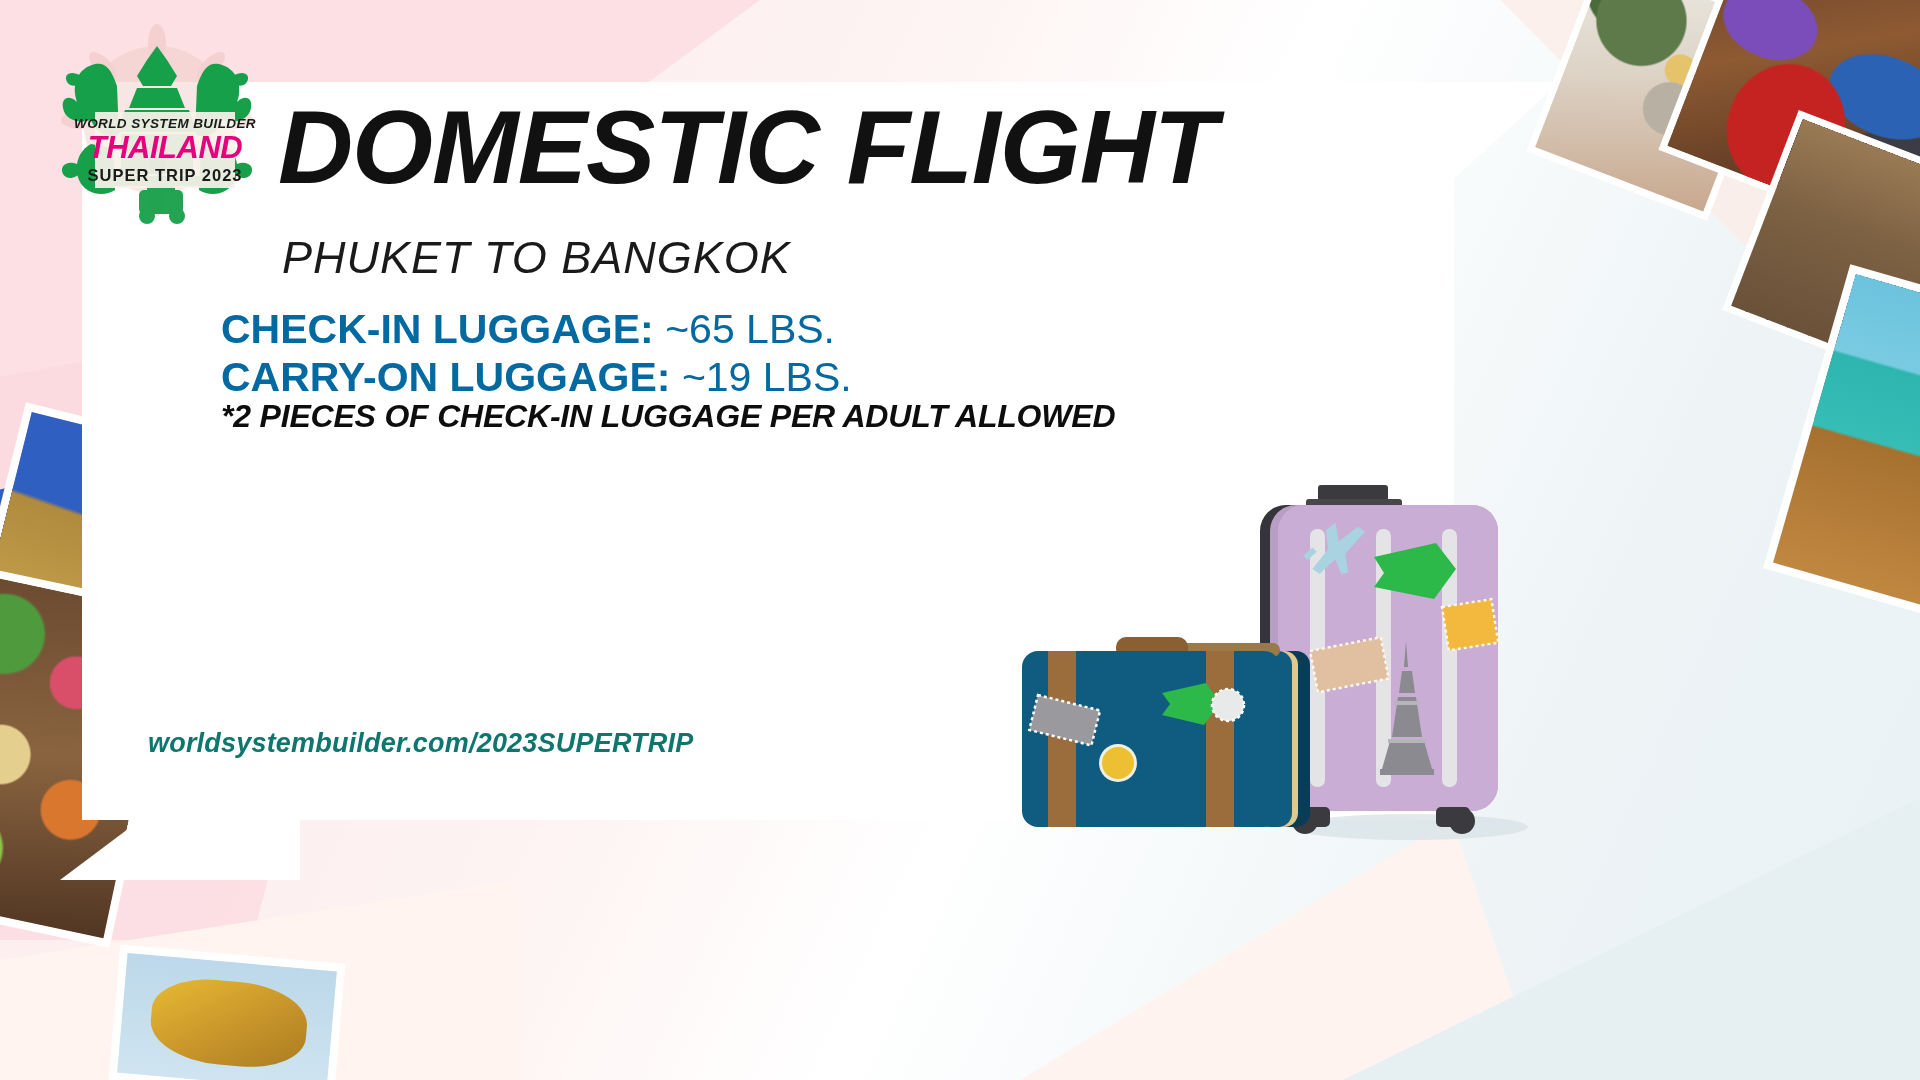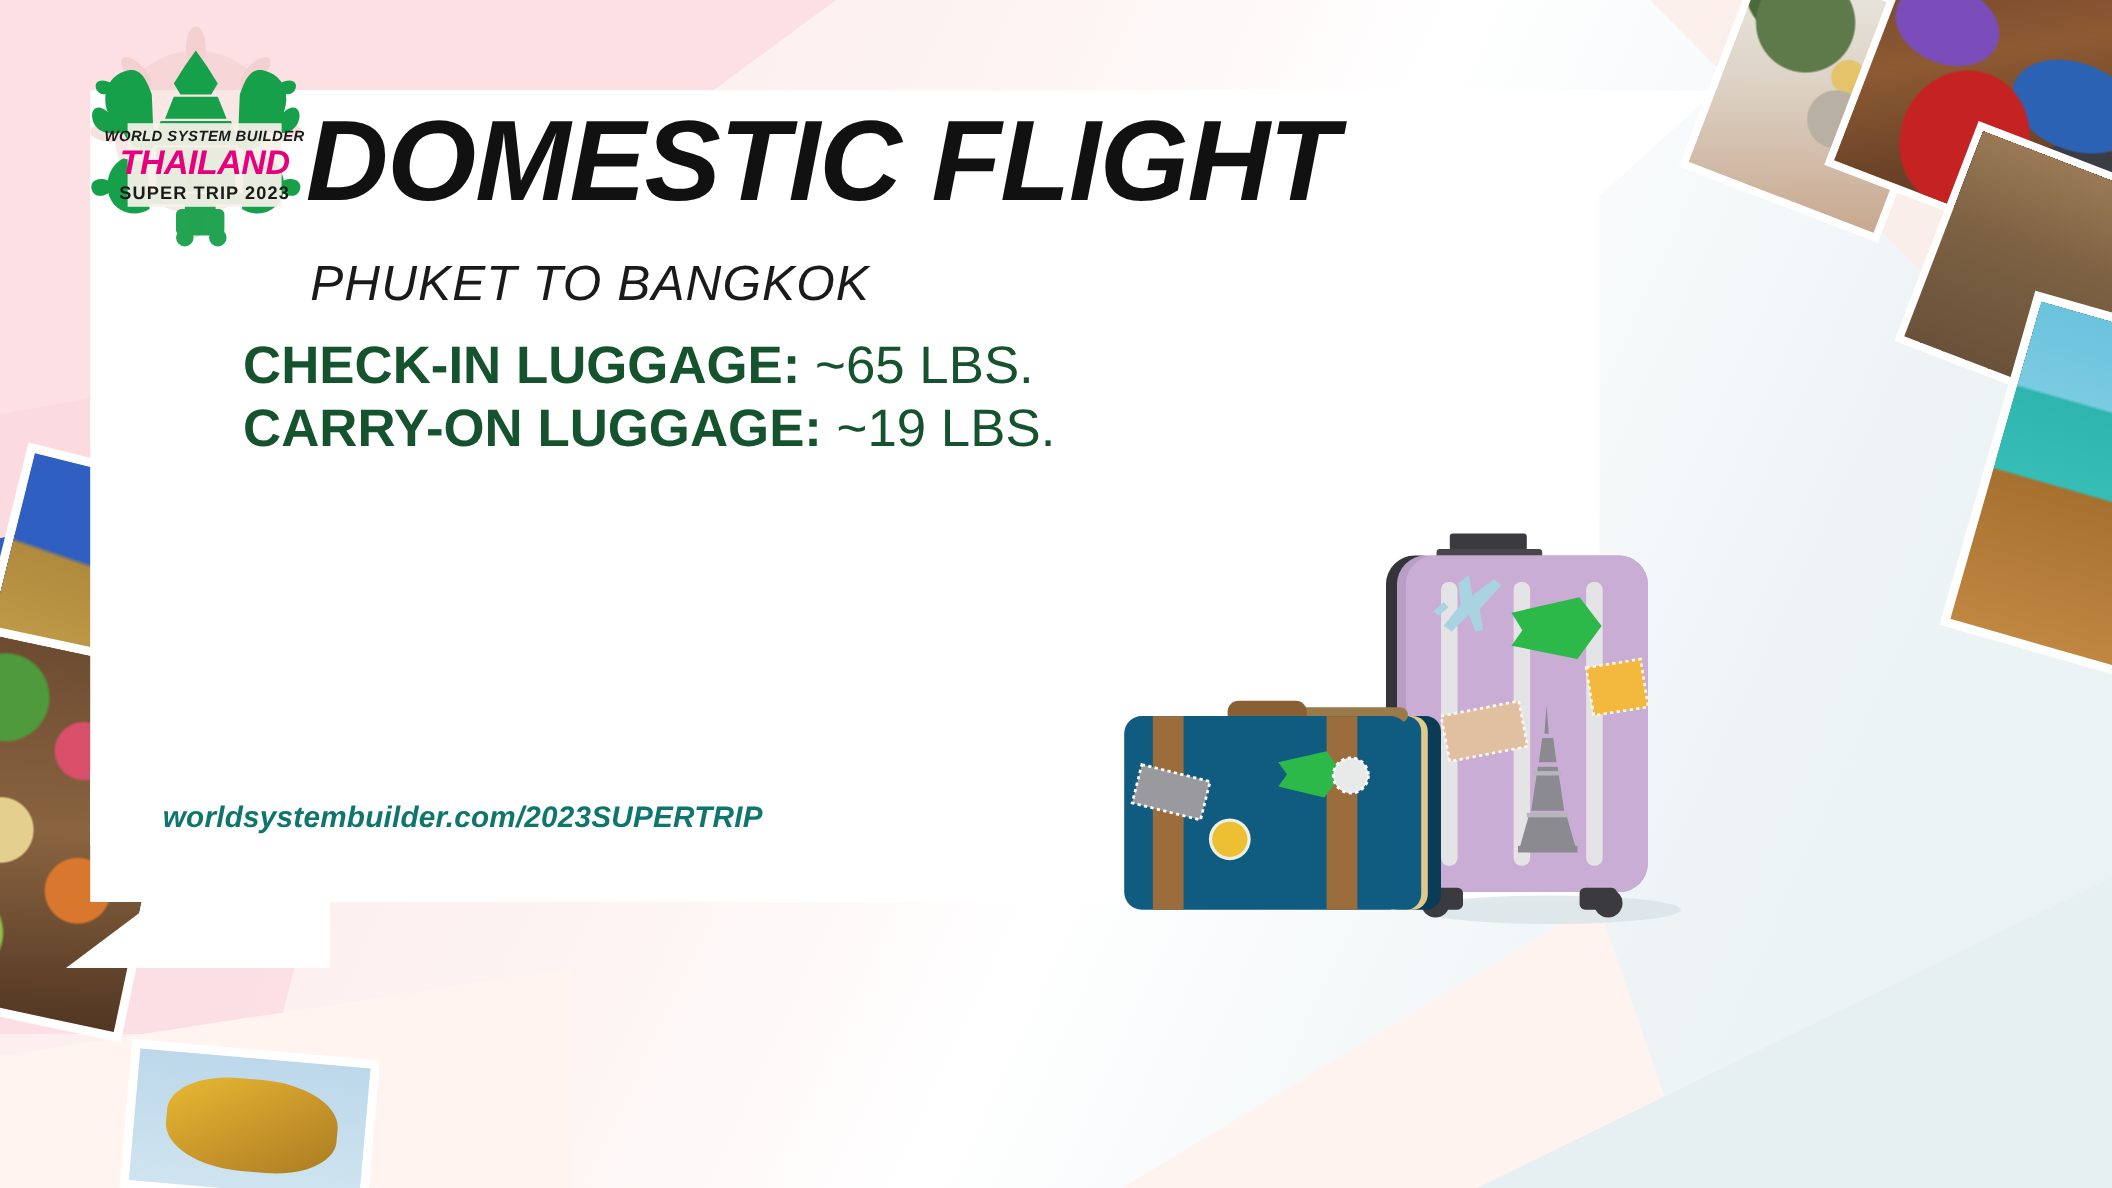--- a/index.html
+++ b/index.html
@@ -150,21 +150,21 @@
     background:#ffffff; z-index:5;
     clip-path:polygon(100% 0, 100% 100%, 0 100%);
   }
   .card-ext-b {
     position:absolute; left:82px; top:700px; width:1372px; height:120px;
     background:#ffffff; z-index:5;
   }
 
   
   .logo {
-    position:absolute; left:72px; top:24px; width:212px; height:212px;
+    position:absolute; left:51px; top:24px; width:212px; height:212px;
     z-index:9;
   }
   .logo svg { width:100%; height:100%; display:block; }
 
   
   .content { position:absolute; left:0; top:0; width:1920px; height:764px; z-index:8; }
 
   .title {
     position:absolute; left:278px; top:95px;
     font-size:104px; font-weight:800; font-style:italic;
@@ -172,21 +172,21 @@
     white-space:nowrap;
   }
   .subtitle {
     position:absolute; left:282px; top:192px;
     font-size:45px; font-weight:400; font-style:italic;
     letter-spacing:1px; color:#1a1a1a; white-space:nowrap;margin-top:40px;
   }
 
   .luggage-lines { position:absolute; left:221px; top:305px; }
   .lug-line {
-    font-size:48px; line-height:1.18; color:#14532d; white-space:nowrap;
+    font-size:41px; line-height:1.18; color:#0369a1; white-space:nowrap;
   }
   .lug-line b { font-weight:800; }
   .lug-line span.val { font-weight:400; }
 
   .note {
     position:absolute; left:221px; top:396px;
     font-size:32px; font-style:italic; font-weight:600;
     line-height:1.27; color:#0d0d0d; white-space:nowrap;
     letter-spacing:-.2px;
   }
@@ -292,20 +292,21 @@
   <div class="luggage-lines">
     <div class="lug-line">
       <b>CHECK-IN LUGGAGE:</b><span class="val"> ~65 LBS.</span>
     </div>
     <div class="lug-line">
       <b>CARRY-ON LUGGAGE:</b><span class="val"> ~19 LBS.</span>
     </div>
   </div>
 
   <div class="note">
+    <div>*2 PIECES OF CHECK-IN LUGGAGE PER ADULT ALLOWED</div>
   </div>
 
 
   <div class="url">worldsystembuilder.com/2023SUPERTRIP</div>
 </div>
 
 <div class="luggage">
   <svg viewBox="0 0 520 400" xmlns="http://www.w3.org/2000/svg">
 
     <ellipse cx="400" cy="372" rx="118" ry="13" fill="#d7e2e6" opacity=".75"></ellipse>

